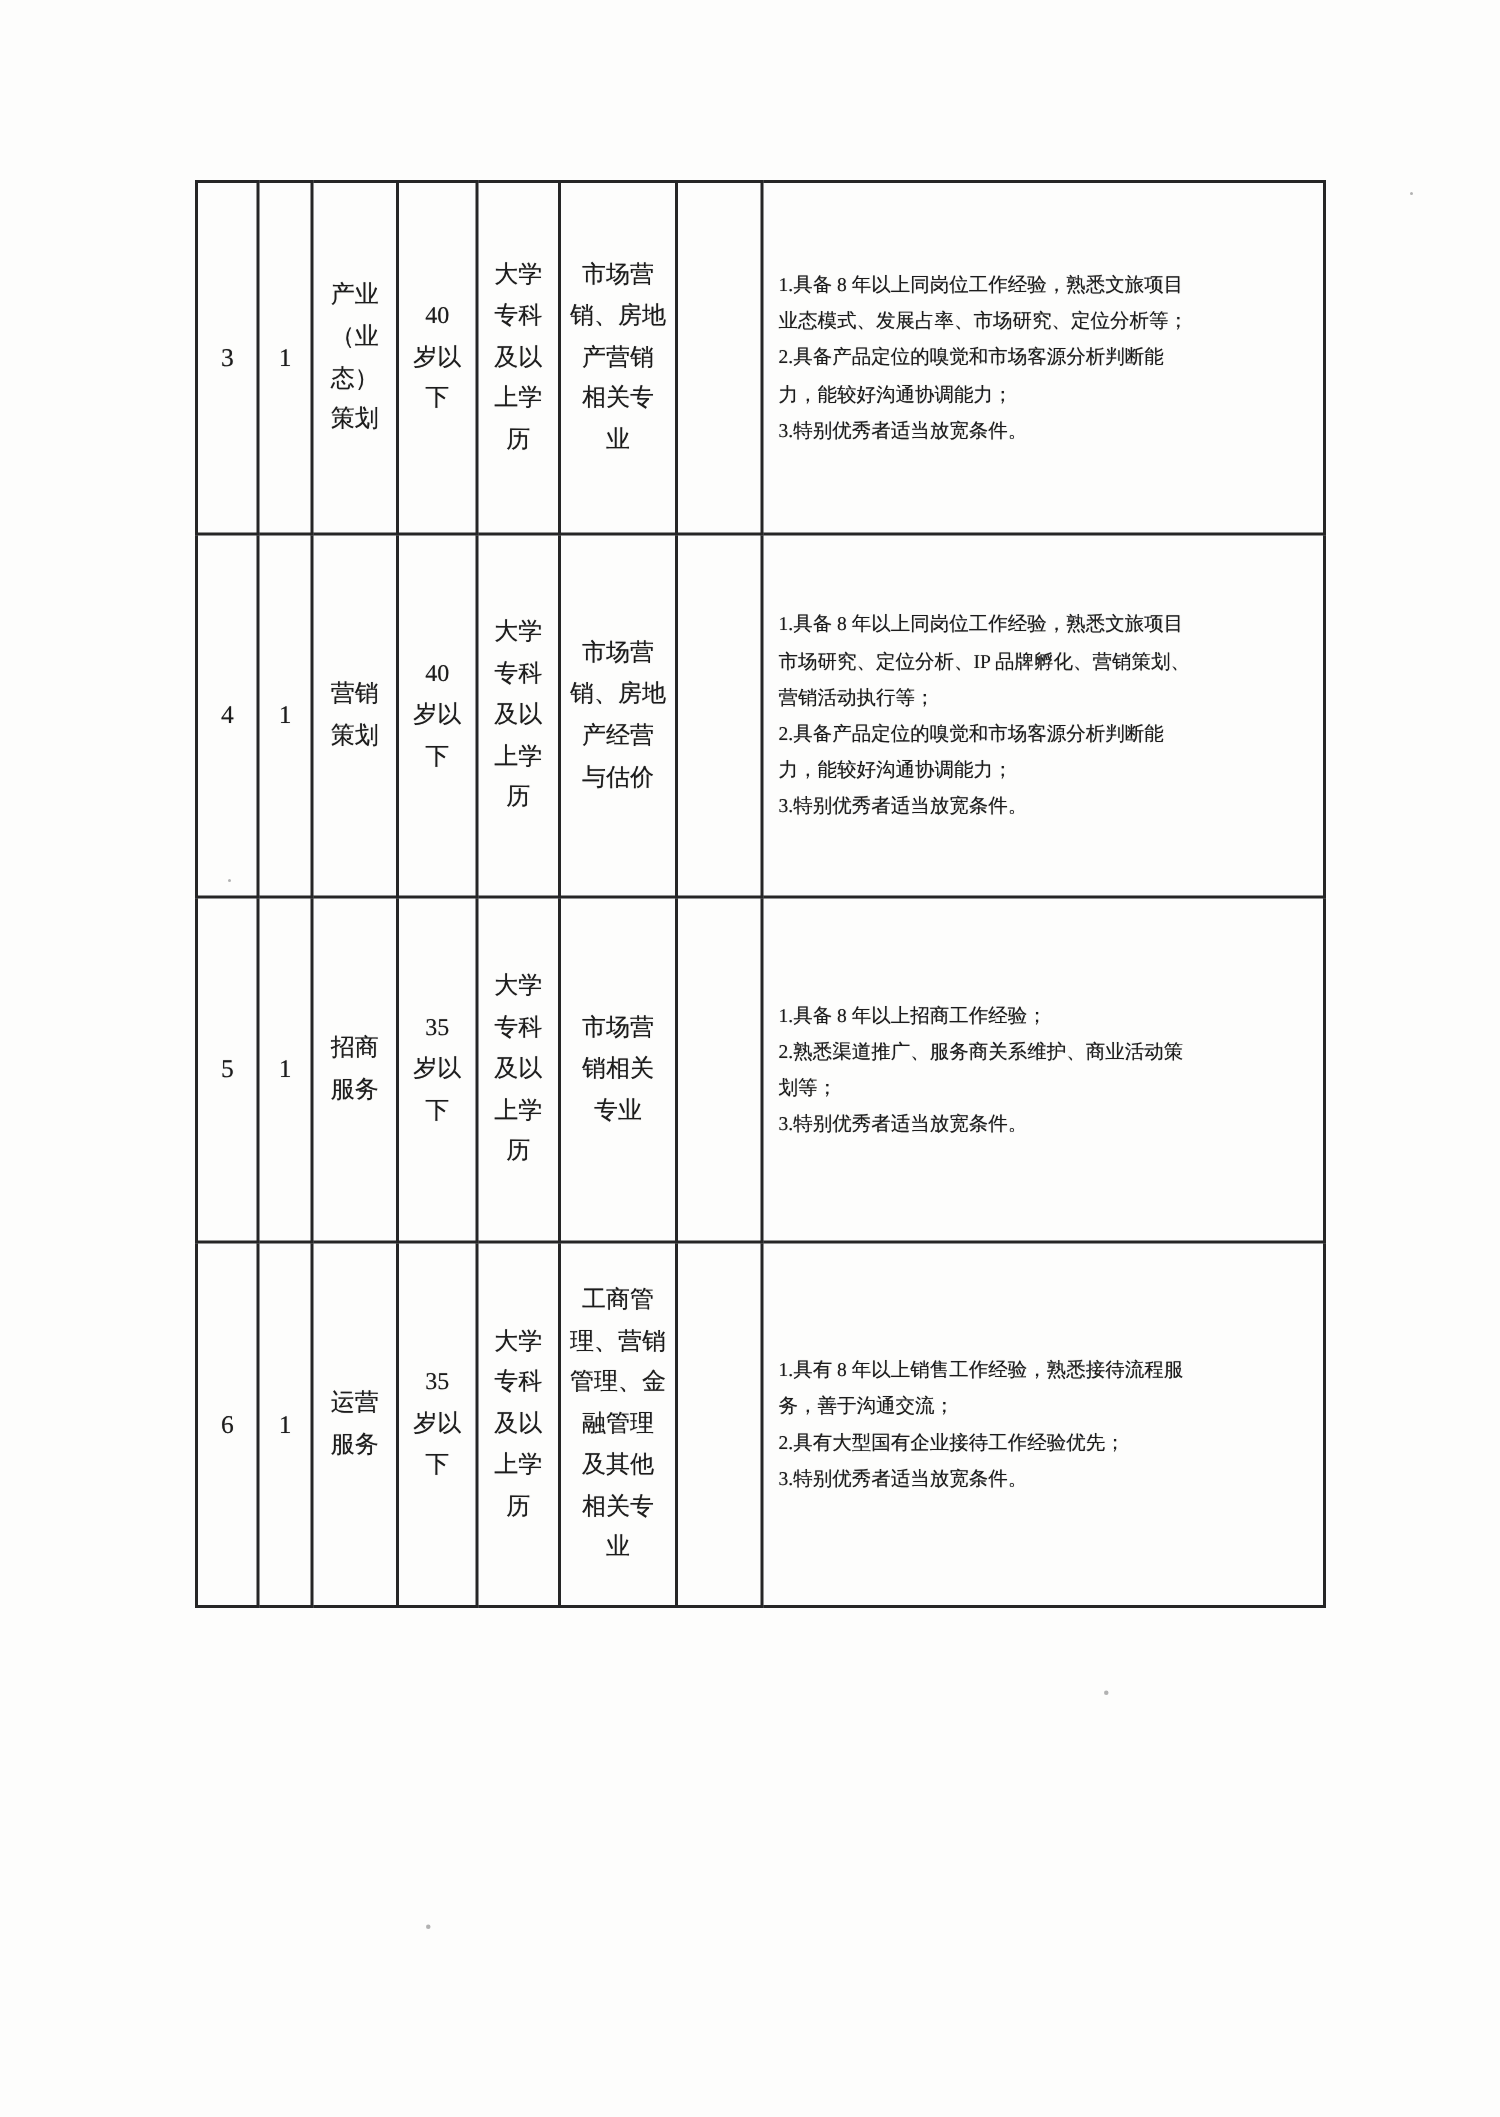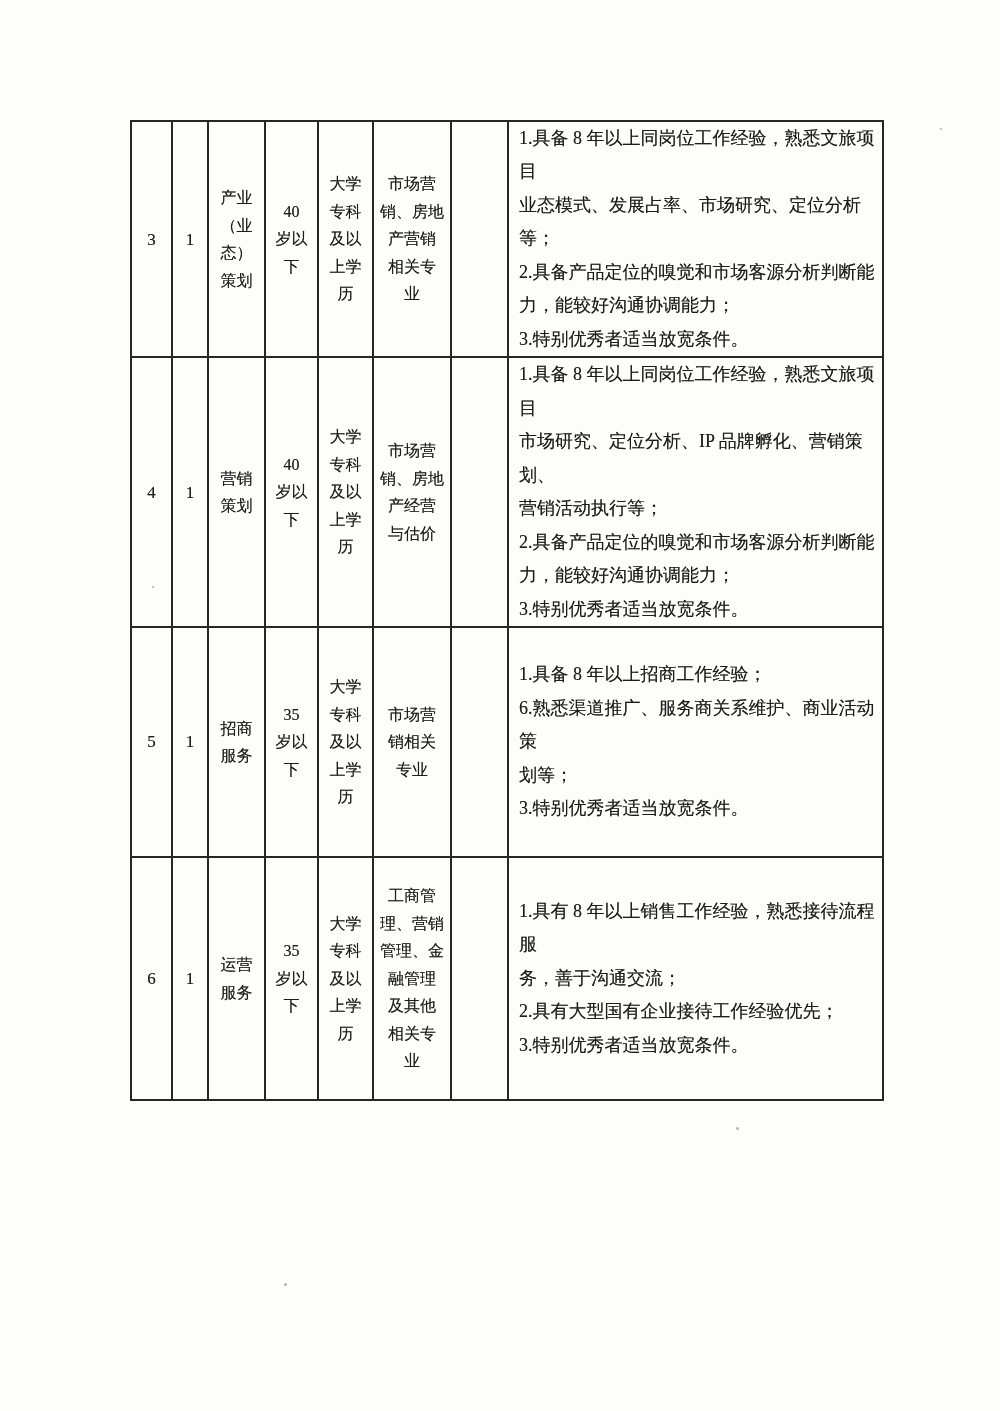--- a/index.html
+++ b/index.html
@@ -31,21 +31,21 @@
     font-size: 16px;
     line-height: 1.72;
     white-space: pre-line;
     padding: 0 3px;
     overflow: hidden;
     text-shadow: 0 0 0.5px rgba(20,20,20,0.55);
   }
   td.num { font-size: 17px; }
   td.req {
     text-align: left;
-    font-size: 18px;
+    font-size: 13px;
     line-height: 1.86;
     padding: 0 6px 0 10px;
   }
   .speck {
     position: absolute;
     width: 3px;
     height: 3px;
     border-radius: 50%;
     background: #8a8a8a;
     opacity: 0.65;
@@ -131,21 +131,21 @@
         <td>大学
 专科
 及以
 上学
 历</td>
         <td>市场营
 销相关
 专业</td>
         <td></td>
         <td class="req">1.具备 8 年以上招商工作经验；
-6.熟悉渠道推广、服务商关系维护、商业活动策
+2.熟悉渠道推广、服务商关系维护、商业活动策
 划等；
 3.特别优秀者适当放宽条件。</td>
       </tr>
       <tr style="height:243px">
         <td class="num">6</td>
         <td class="num">1</td>
         <td>运营
 服务</td>
         <td>35
 岁以

